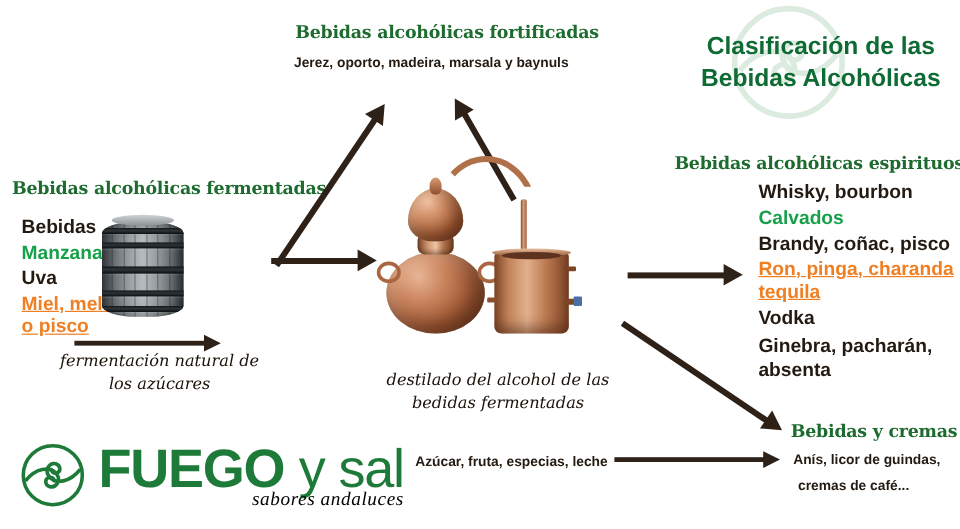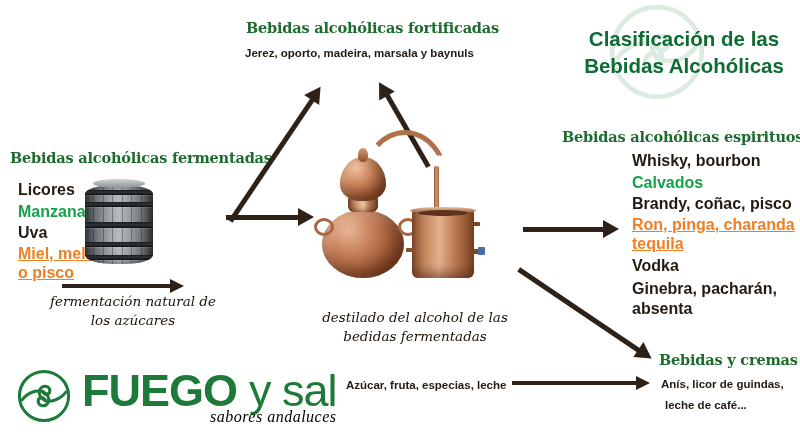--- a/index.html
+++ b/index.html
@@ -199,21 +199,21 @@
     <div>Clasificación de las</div>
     <div>Bebidas Alcohólicas</div>
   </div>
 
   <div class="abs sec-head" style="left:246px;top:19px;">Bebidas alcohólicas fortificadas</div>
   <div class="abs sub-line" style="left:245px;top:43px;">Jerez, oporto, madeira, marsala y baynuls</div>
 
   <div class="abs sec-head" style="left:10px;top:149px;">Bebidas alcohólicas fermentadas</div>
 
   <div class="abs" style="left:18px;top:179px;">
-    <div class="item dark">Licores</div>
+    <div class="item dark">Bebidas</div>
     <div class="item green">Manzana</div>
     <div class="item dark">Uva</div>
     <div class="item orange" style="line-height:19px;">Miel, melaza</div>
     <div class="item orange" style="line-height:19px;">o pisco</div>
   </div>
 
   <div class="abs" style="left:83px;top:182px;width:72px;height:84px;">
     <div class="barrel" style="left:2px;top:3px;width:68px;height:79px;">
       <div class="stave" style="left:12%;"></div>
       <div class="stave" style="left:26%;"></div>
@@ -305,21 +305,21 @@
     <div class="item dark" style="line-height:19px;">absenta</div>
   </div>
 
   <div class="arrow abs" style="left:519px;top:262px;width:160px;height:14px;transform:rotate(34deg);">
     <div class="shaft" style="width:146px;"></div>
     <div class="head" style="left:144px;"></div>
   </div>
 
   <div class="abs sec-head" style="left:659px;top:351px;">Bebidas y cremas</div>
   <div class="abs sub-line" style="left:661px;top:374px;">Anís, licor de guindas,</div>
-  <div class="abs sub-line" style="left:665px;top:395px;">leche de café...</div>
+  <div class="abs sub-line" style="left:665px;top:395px;">cremas de café...</div>
 
   <div class="abs sub-line" style="left:346px;top:375px;">Azúcar, fruta, especias, leche</div>
   <div class="arrow thin abs" style="left:512px;top:376px;width:140px;height:14px;">
     <div class="shaft" style="width:126px;"></div>
     <div class="head" style="left:124px;"></div>
   </div>
 
   <div class="abs logo-wrap" style="left:14px;top:366px;">
     <svg style="width:60px;height:60px;" viewBox="0 0 100 100">
       <g fill="none" stroke="#1d7a38" stroke-width="5">

